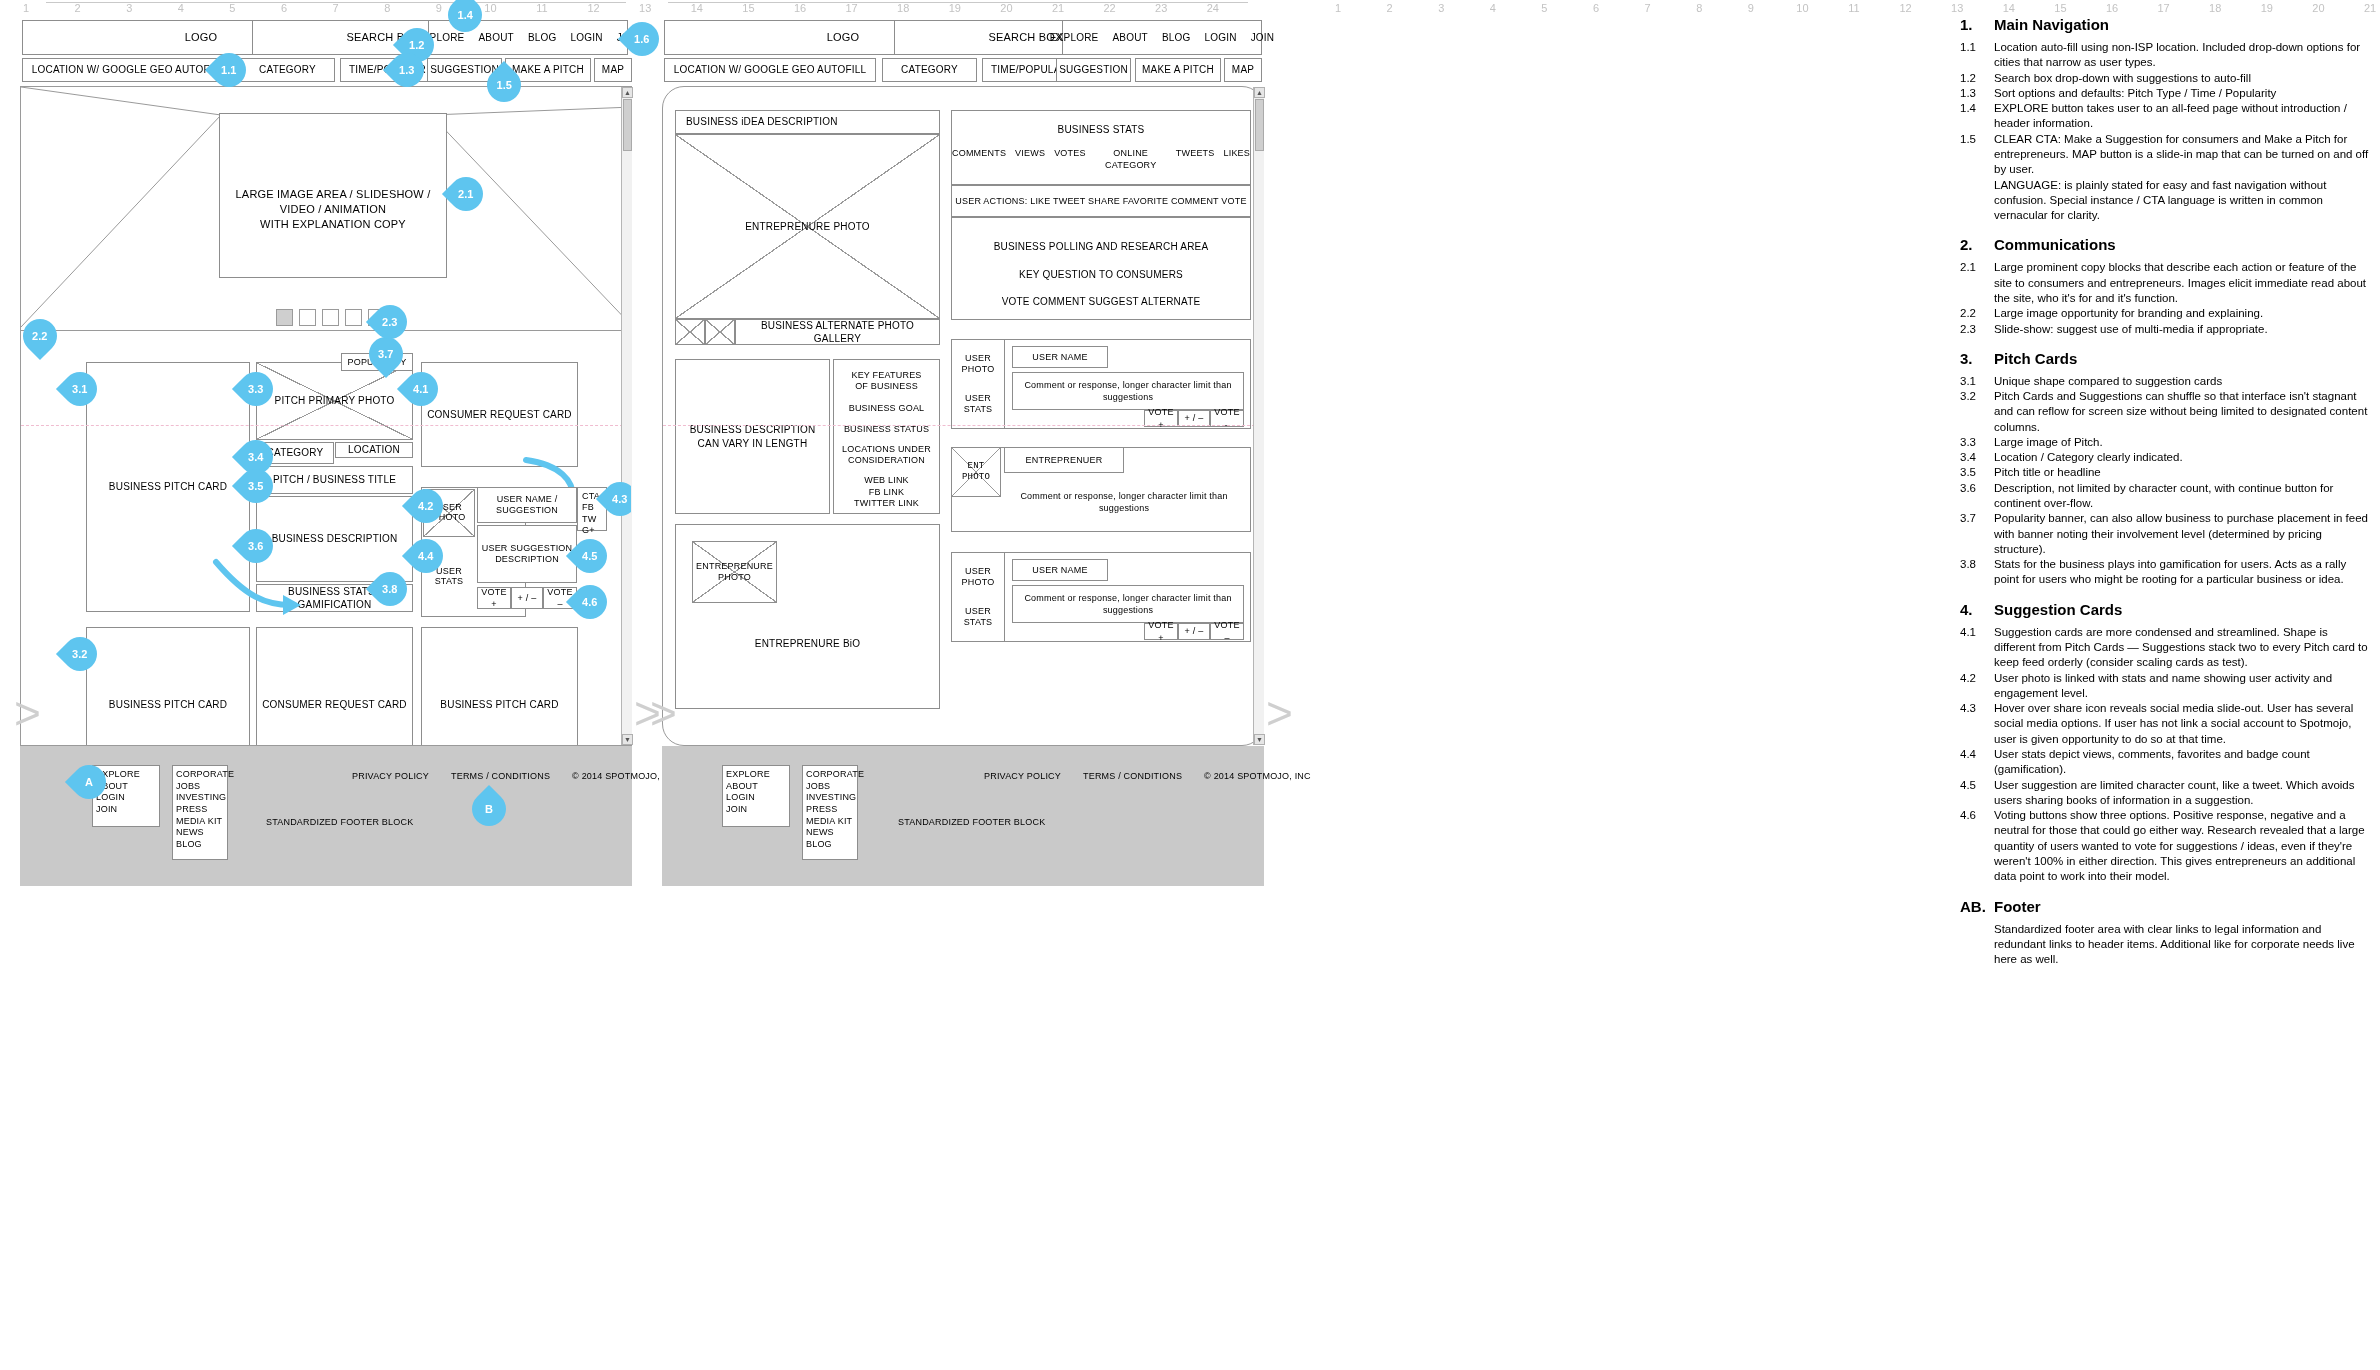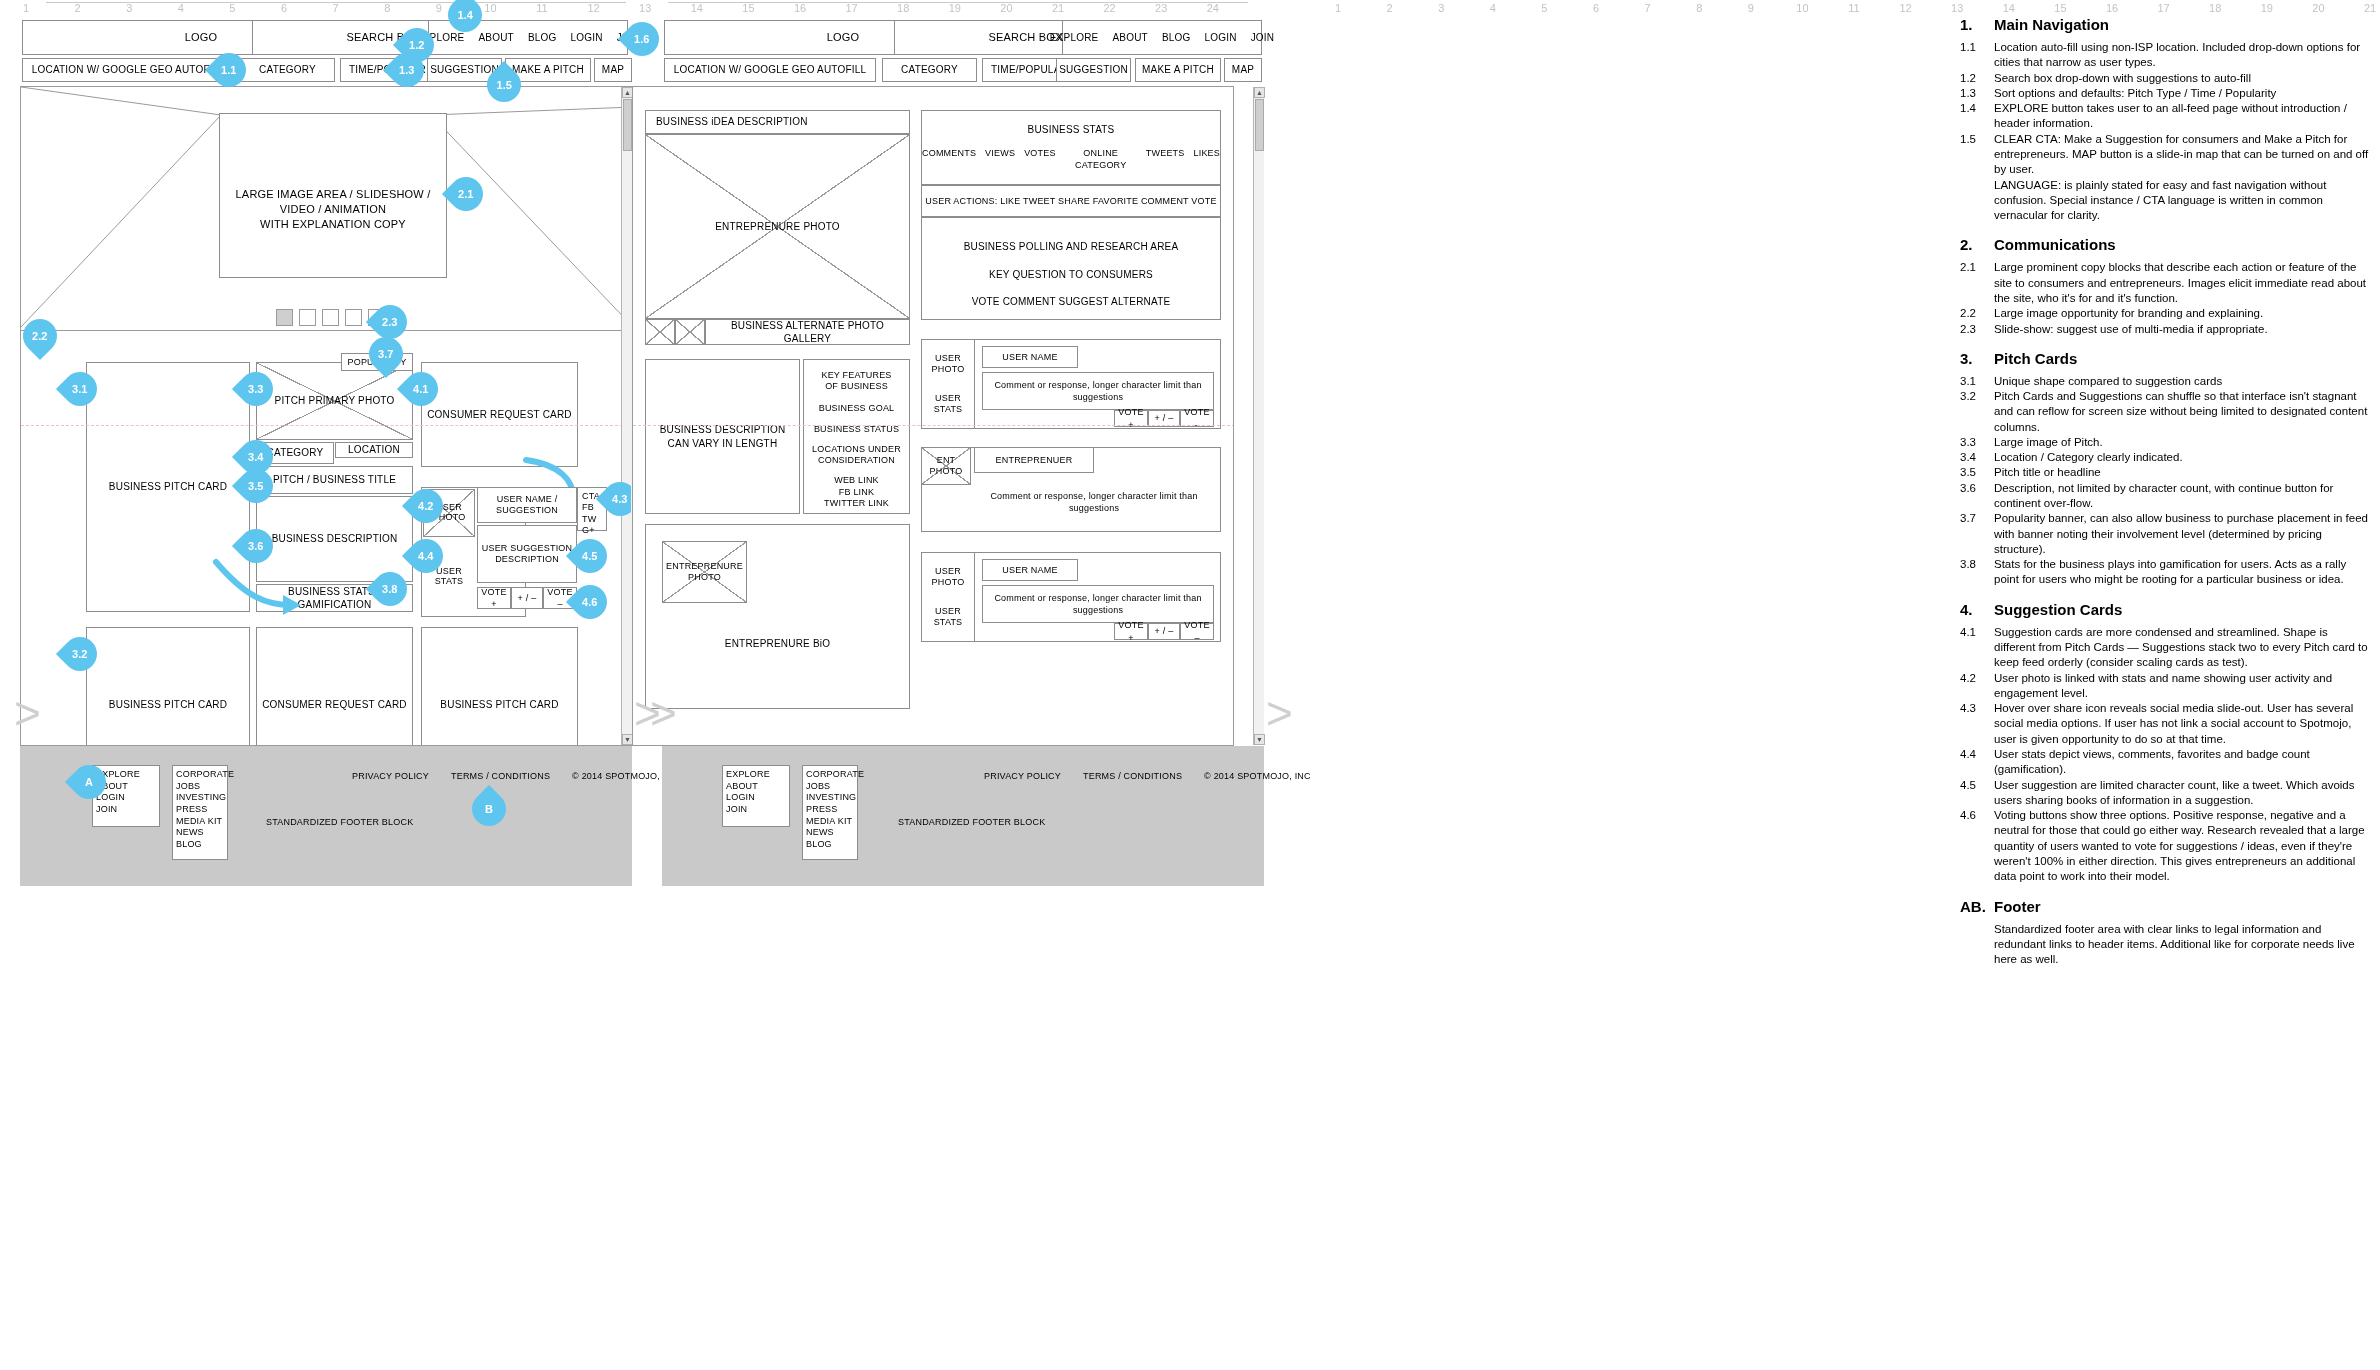--- a/index.html
+++ b/index.html
@@ -423,21 +423,21 @@
   <div class="box ctr" style="left:1056px;top:58px;width:75px;height:24px;">
     <div class="lbl lbl-sm">SUGGESTION</div>
   </div>
   <div class="box ctr" style="left:1135px;top:58px;width:86px;height:24px;">
     <div class="lbl lbl-sm">MAKE A PITCH</div>
   </div>
   <div class="box ctr" style="left:1224px;top:58px;width:38px;height:24px;">
     <div class="lbl lbl-sm">MAP</div>
   </div>
 
-  <div class="canvas" style="left:632px;top:86px;width:602px;height:660px;">
+  <div class="canvas" style="left:662px;top:86px;width:602px;height:660px;border-radius:22px;">
 
     <div class="box ctr" style="left:12px;top:23px;width:265px;height:24px;justify-content:flex-start;padding-left:10px;">
       <div class="lbl lbl-sm">BUSINESS iDEA DESCRIPTION</div>
     </div>
     <div class="xbox" style="left:12px;top:47px;width:265px;height:185px;">
       <div class="inner">
           <div class="lbl lbl-sm">ENTREPRENURE PHOTO</div>
         </div>
     </div>
 
@@ -519,21 +519,21 @@
       </div>
       <div class="box ctr" style="left:226px;top:70px;width:32px;height:17px;">
         <div class="lbl lbl-xs">+ / –</div>
       </div>
       <div class="box ctr" style="left:258px;top:70px;width:34px;height:17px;">
         <div class="lbl lbl-xs">VOTE –</div>
       </div>
     </div>
 
     <div class="box" style="left:288px;top:360px;width:300px;height:85px;">
-      <div class="xbox" style="left:-1px;top:-1px;width:50px;height:38px;">
+      <div class="xbox" style="left:-1px;top:-1px;width:50px;height:50px;font-family:Liberation Mono, monospace;">
         <div class="inner">
             <div class="lbl lbl-xs" style="line-height:1.2">ENT<br>PHOTO</div>
           </div>
       </div>
       <div class="box ctr" style="left:52px;top:-1px;width:120px;height:26px;">
         <div class="lbl lbl-xs">ENTREPRENUER</div>
       </div>
       <div class="box ctr" style="left:52px;top:32px;width:240px;height:44px;border:none;">
         <div class="lbl lbl-xs">Comment or response, longer character limit than suggestions</div>
       </div>

